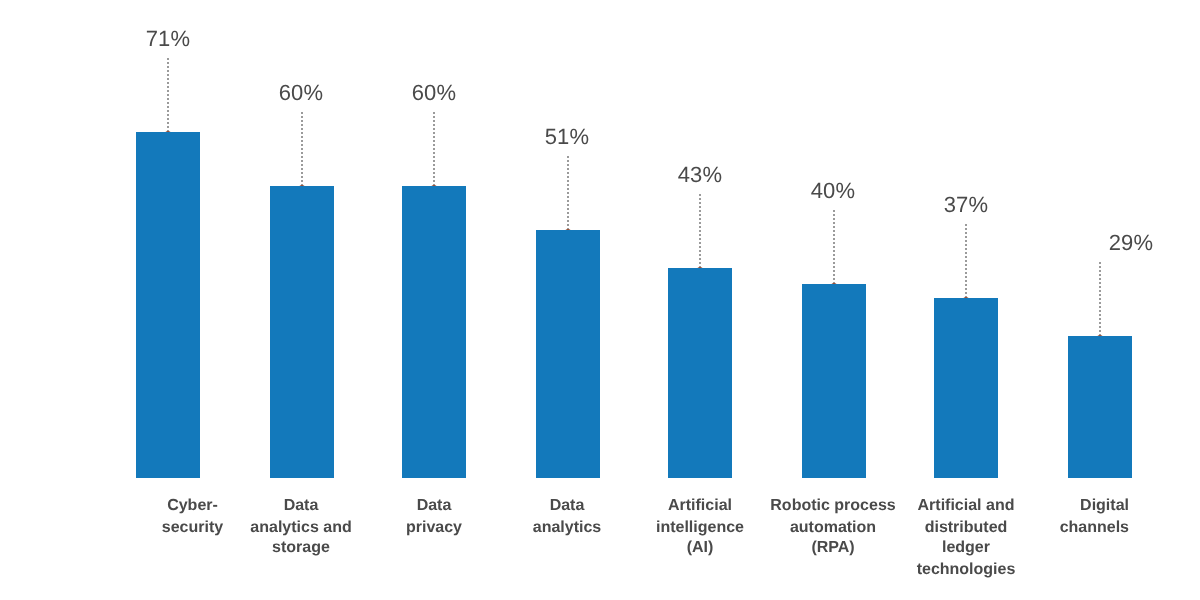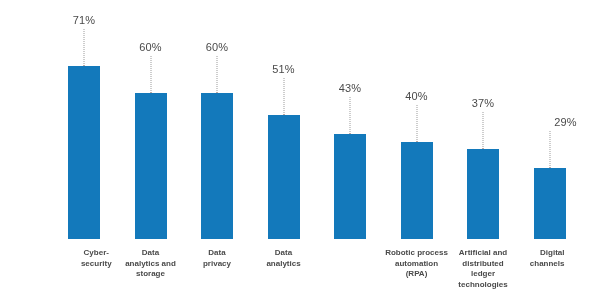--- a/index.html
+++ b/index.html
@@ -162,20 +162,25 @@
         <div>storage</div>
       </div>
       <div class="category-label" style="left: 183.75px; width: 66.5px;">
         <div>Data</div>
         <div>privacy</div>
       </div>
       <div class="category-label" style="left: 250.25px; width: 66.5px;">
         <div>Data</div>
         <div>analytics</div>
       </div>
+      <div class="category-label" style="left: 316.75px; width: 66.5px;">
+        <div>Artificial</div>
+        <div>intelligence</div>
+        <div>(AI)</div>
+      </div>
       <div class="category-label" style="left: 383.25px; width: 66.5px;">
         <div>Robotic process</div>
         <div>automation</div>
         <div>(RPA)</div>
       </div>
       <div class="category-label" style="left: 449.75px; width: 66.5px;">
         <div>Artificial and</div>
         <div>distributed</div>
         <div>ledger</div>
         <div>technologies</div>

